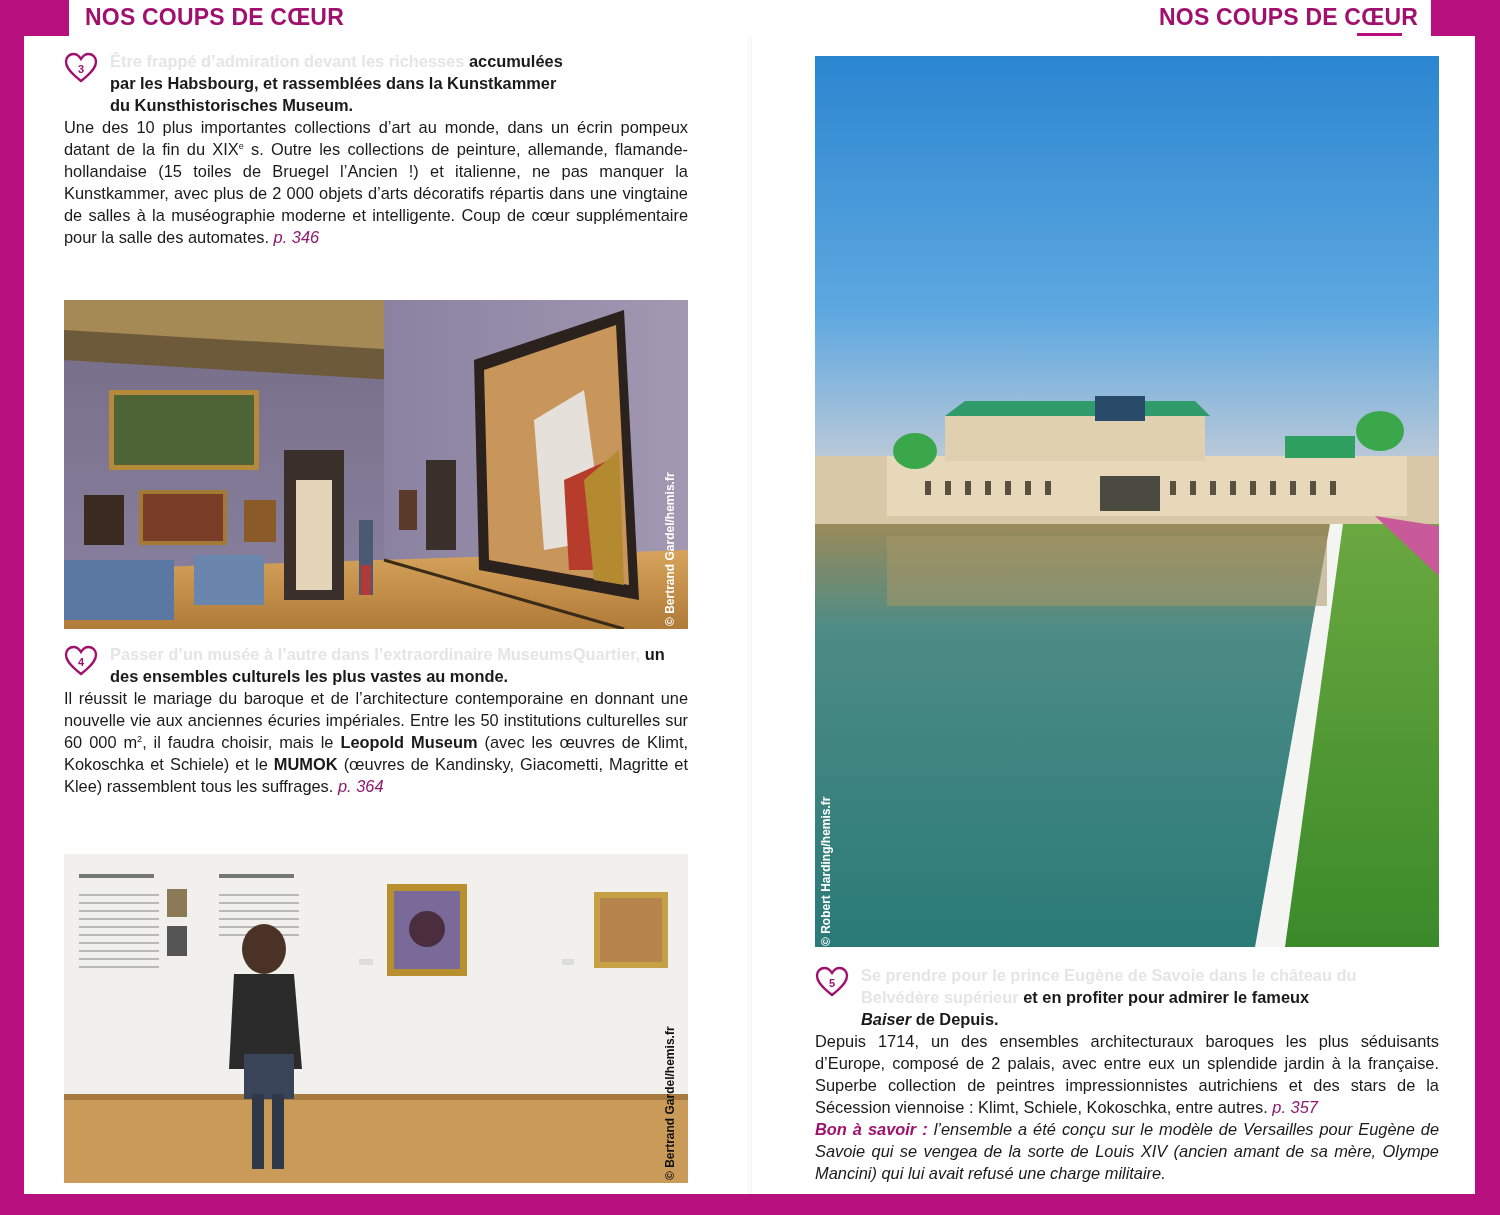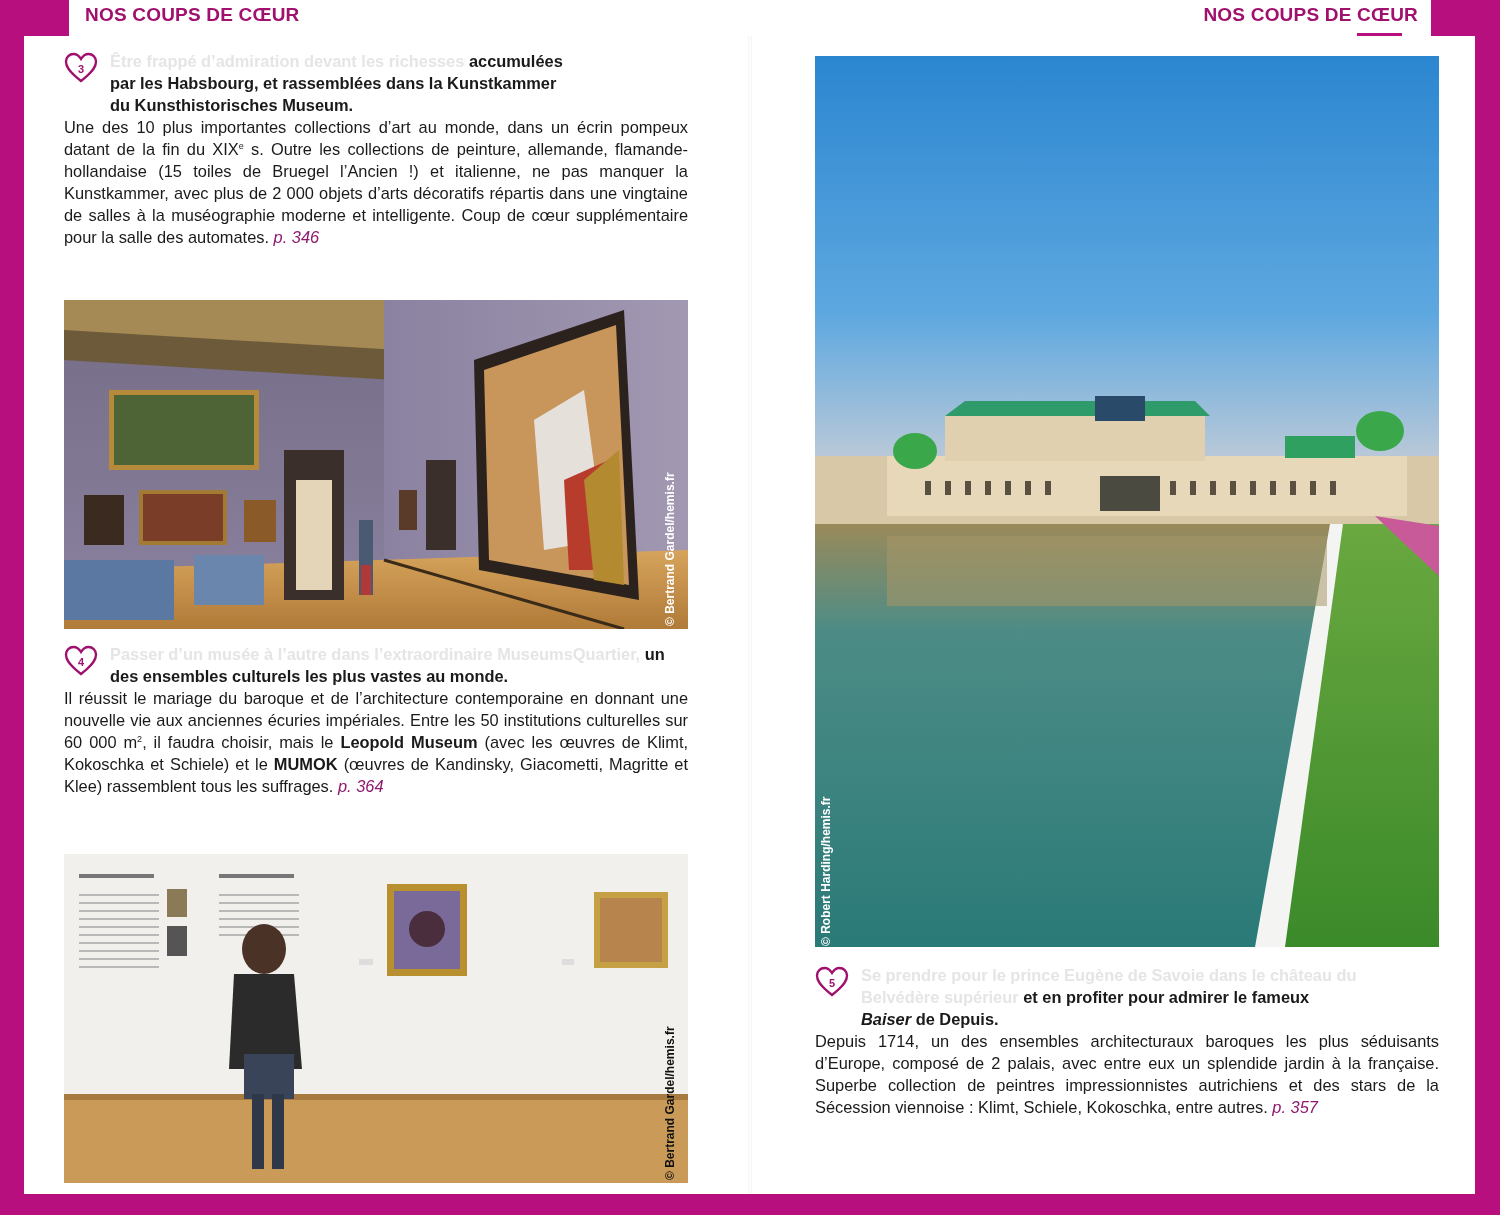--- a/index.html
+++ b/index.html
@@ -16,21 +16,21 @@
   .page-right { left:750px; width:725px; }
   .gutter { position:absolute; left:748px; top:36px; width:4px; height:1158px; background:linear-gradient(90deg,#f3f3f3,#fff,#f3f3f3); }
 
   .folio {
     position:absolute; top:0; height:36px; background:#b80f7f; color:#5eead4;
     font-weight:bold; font-size:19px; line-height:36px; text-align:center;margin-top:33px;
   }
   .folio-left { left:24px; width:45px; }
   .folio-right { left:1357px; width:45px; }
   .running-head {
-    position:absolute; top:4px; font-weight:bold; font-size:19px; color:#a0106d;
+    position:absolute; top:4px; font-weight:bold; font-size:23px; color:#a0106d;
     letter-spacing:0.2px;
   }
   .rh-left { left:85px; }
   .rh-right { right:82px; }
   .page-top-white-left { position:absolute; left:69px; top:0; width:681px; height:36px; background:#fff; }
   .page-top-white-right { position:absolute; left:750px; top:0; width:681px; height:36px; background:#fff; }
 
   .entry { position:absolute; font-size:16.4px; line-height:22px; }
   .entry-title { font-weight:bold; font-size:16.4px; line-height:22px; padding-left:46px; position:relative; }
   .entry-title .hl { color:#e5e5e5; }
@@ -248,13 +248,16 @@
       <svg viewBox="0 0 34 32">
           <path d="M17 29 C4 19 2 14 2 9.5 C2 5 5.5 2 9.5 2 C13 2 15.5 4.5 17 7 C18.5 4.5 21 2 24.5 2 C28.5 2 32 5 32 9.5 C32 14 30 19 17 29 Z" fill="none" stroke="#a0106d" stroke-width="2.4"></path>
         </svg>
       <span class="num">5</span>
     </span>
     <span class="hl">Se prendre pour le prince Eugène de Savoie dans le château du Belvédère supérieur</span><span> et en profiter pour admirer le fameux </span><i>Baiser</i><span> de Depuis.</span>
   </div>
   <div class="body-text">
     <span>Depuis 1714, un des ensembles architecturaux baroques les plus séduisants d’Europe, composé de 2 palais, avec entre eux un splendide jardin à la française. Superbe collection de peintres impressionnistes autrichiens et des stars de la Sécession viennoise : Klimt, Schiele, Kokoschka, entre autres. </span><span class="pref">p. 357</span>
   </div>
+  <div class="body-text">
+    <span class="bon-label">Bon à savoir :</span><span class="bon-text"> l’ensemble a été conçu sur le modèle de Versailles pour Eugène de Savoie qui se vengea de la sorte de Louis XIV (ancien amant de sa mère, Olympe Mancini) qui lui avait refusé une charge militaire.</span>
+  </div>
 </div>
 
 </body></html>

